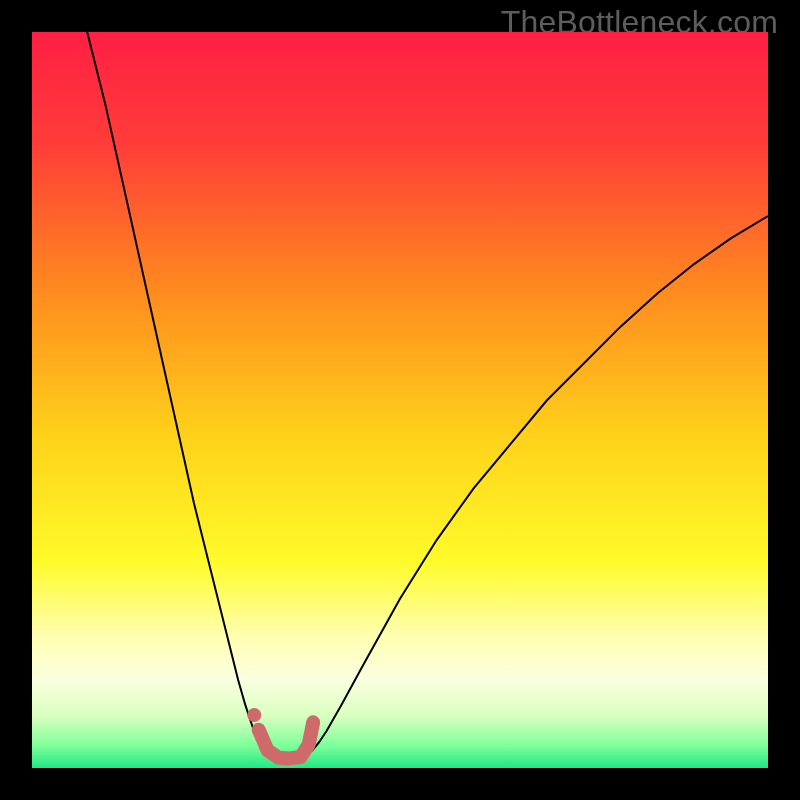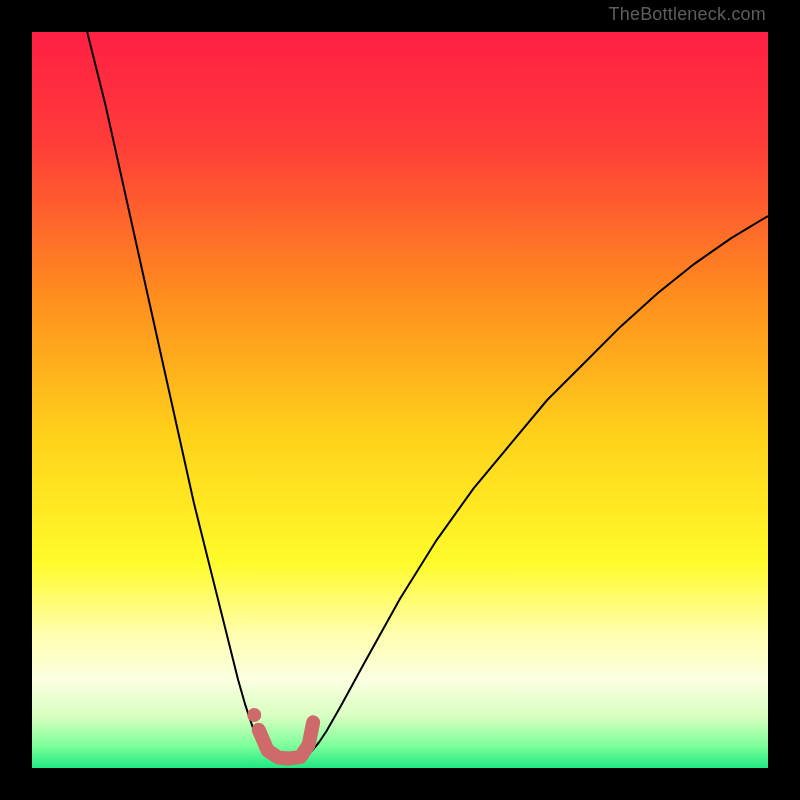--- a/index.html
+++ b/index.html
@@ -22,23 +22,23 @@
   .plot {
     position: absolute;
     top: 32px;
     left: 32px;
     width: 736px;
     height: 736px;
   }
   .watermark {
     position: absolute;
     top: 4px;
-    right: 34px;
+    right: 22px;
     color: #5d5d5d;
-    font-size: 18px;
+    font-size: 32px;
     font-weight: 500;
     letter-spacing: 0.2px;
     user-select: none;
   }
   svg { display: block; }
 </style>
 </head>
 <body>
 
 <div class="frame">

